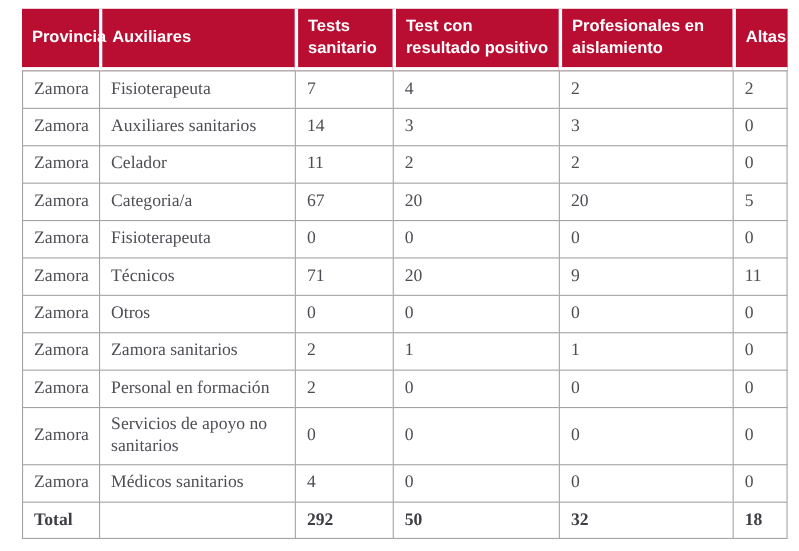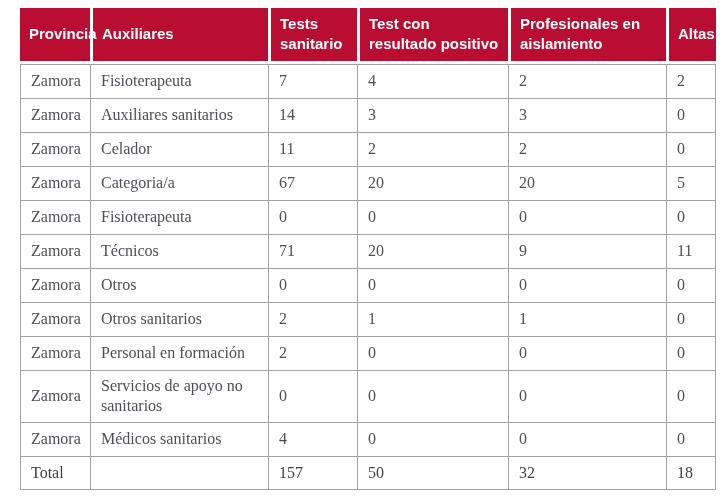--- a/index.html
+++ b/index.html
@@ -50,21 +50,21 @@
     text-align: left;
     padding: 5px 8px 5px 10px;
     border-left: 1px solid var(--border);
     border-top: 1px solid var(--border);
     height: 34px;
     line-height: 1.3;
     overflow: hidden;
   }
   tbody td:last-child, tfoot td:last-child { border-right: 1px solid var(--border); }
   tfoot td {
-    font-weight: normal;
+    font-weight: bold;
     color: var(--total-text);
     border-bottom: 1px solid var(--border);
   }
 </style>
 </head>
 <body>
 
 <div class="table-wrap">
   <table>
     <colgroup>
@@ -137,21 +137,21 @@
         <tr>
           <td>Zamora</td>
           <td>Otros</td>
           <td>0</td>
           <td>0</td>
           <td>0</td>
           <td>0</td>
         </tr>
         <tr>
           <td>Zamora</td>
-          <td>Otros sanitarios</td>
+          <td>Zamora sanitarios</td>
           <td>2</td>
           <td>1</td>
           <td>1</td>
           <td>0</td>
         </tr>
         <tr>
           <td>Zamora</td>
           <td>Personal en formación</td>
           <td>2</td>
           <td>0</td>
@@ -172,20 +172,20 @@
           <td>4</td>
           <td>0</td>
           <td>0</td>
           <td>0</td>
         </tr>
       </tbody>
     <tfoot>
       <tr>
         <td>Total</td>
         <td></td>
-        <td>157</td>
+        <td>292</td>
         <td>50</td>
         <td>32</td>
         <td>18</td>
       </tr>
     </tfoot>
   </table>
 </div>
 
 </body></html>

